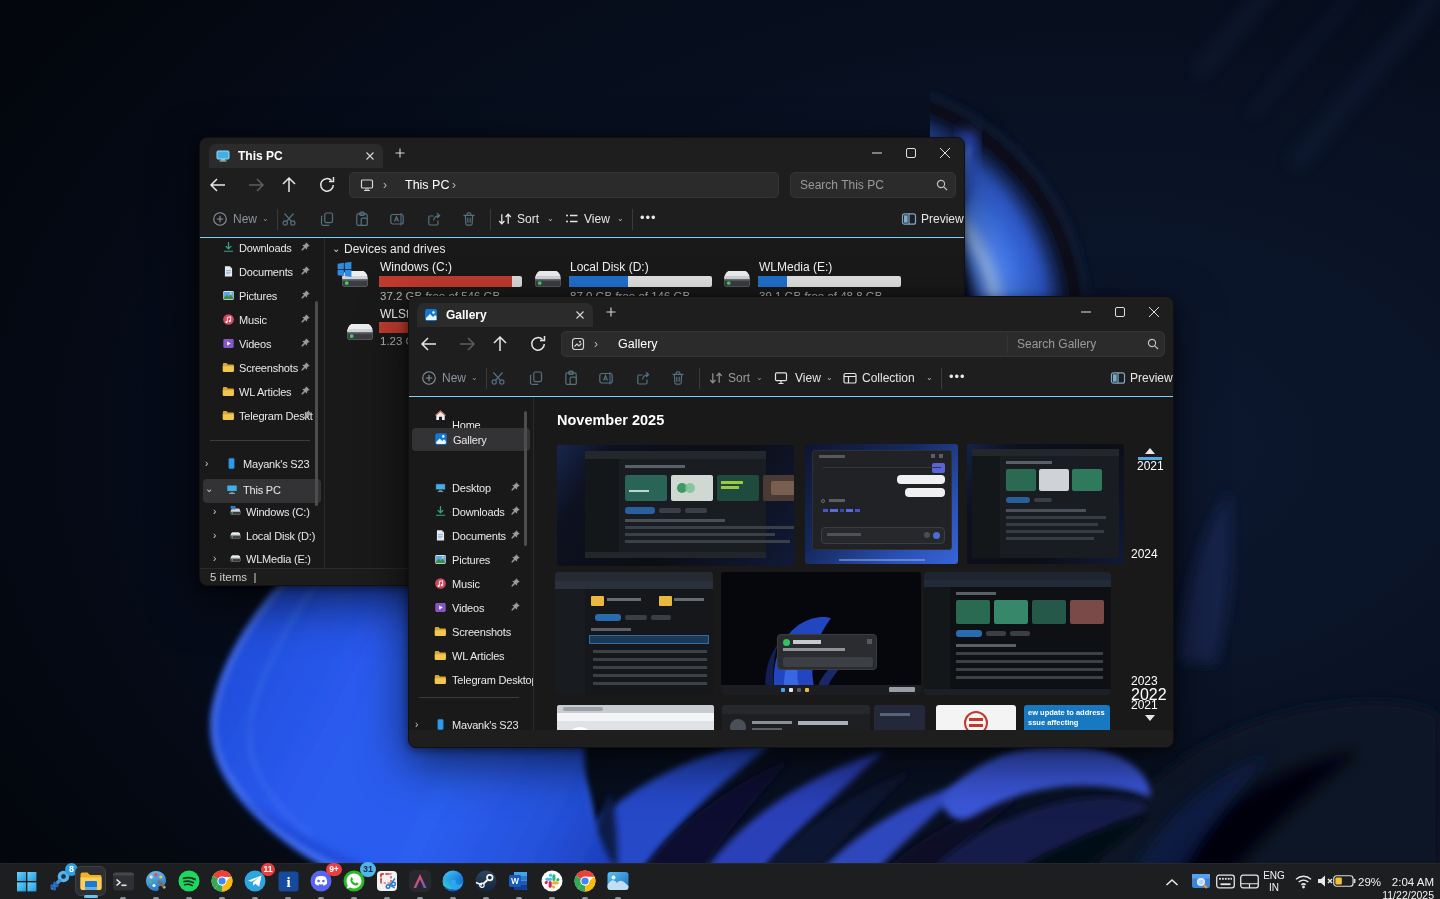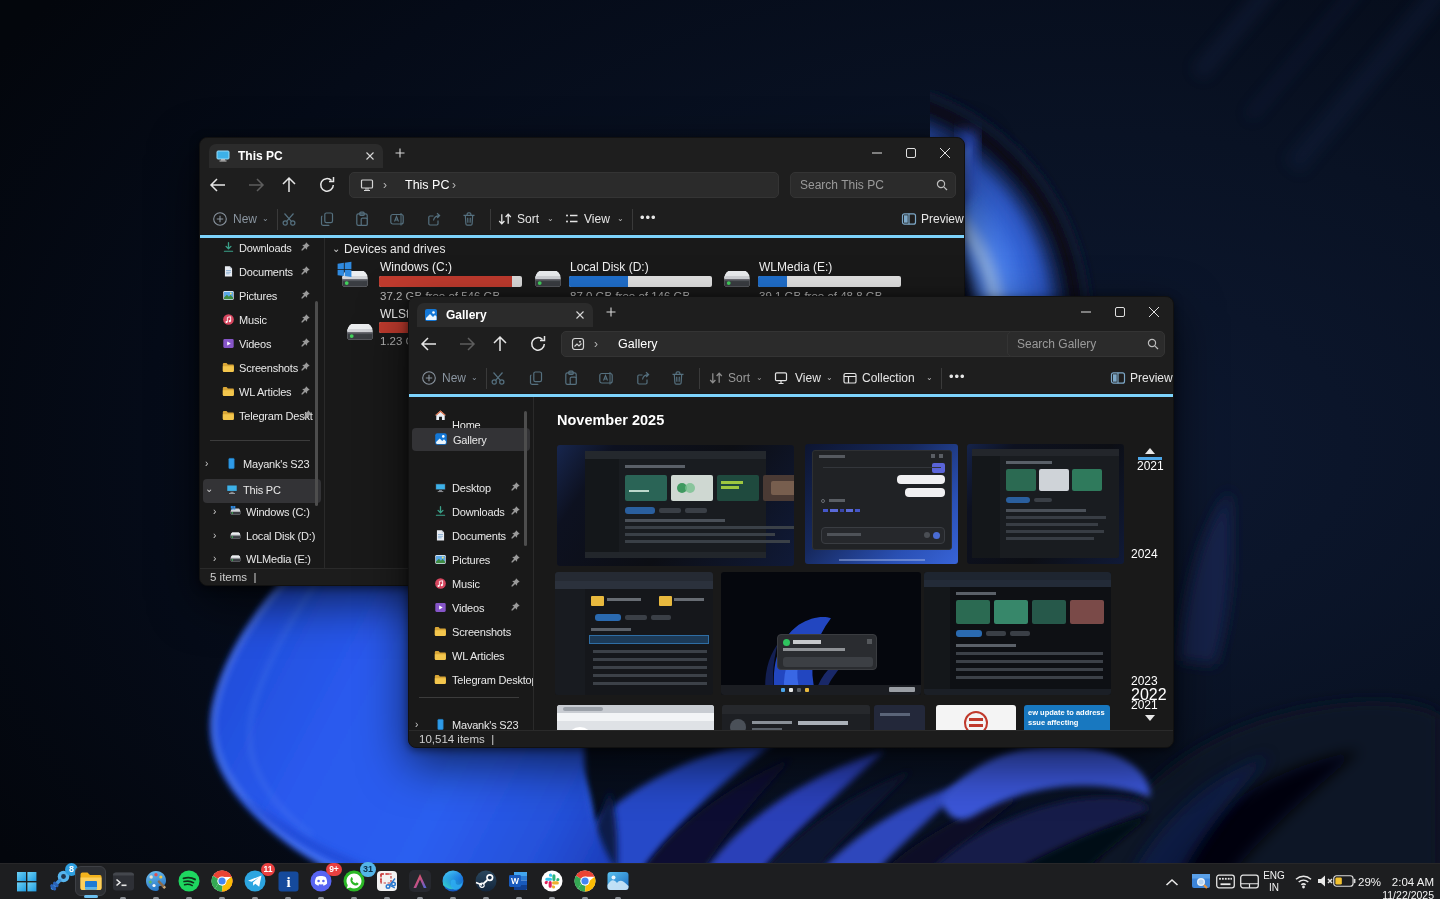--- a/index.html
+++ b/index.html
@@ -3,21 +3,21 @@
 <style>
 *{margin:0;padding:0;box-sizing:border-box}
 html,body{width:1440px;height:899px;overflow:hidden;background:#060b18;font-family:"Liberation Sans",sans-serif;-webkit-font-smoothing:antialiased}
 .abs{position:absolute}
 #wall{position:absolute;left:0;top:0;width:1440px;height:899px}
 .win{position:absolute;background:#1e1e1e;border-radius:8px;box-shadow:0 16px 48px rgba(0,0,0,.62),0 2px 8px rgba(0,0,0,.5);border:1px solid #111}
 .tabrow{position:absolute;left:0;top:0;right:0;height:30px;background:#1e1e1e;border-radius:8px 8px 0 0}
 .tab{position:absolute;top:6px;height:24px;background:#2b2b2b;border-radius:7px 7px 0 0;color:#fff;font-size:12px;font-weight:700}
 .addr{position:absolute;left:0;right:0;top:30px;height:34px;background:#1e1e1e}
 .box{position:absolute;background:#2b2b2b;border:1px solid #343434;border-radius:5px}
-.toolbar{position:absolute;left:0;right:0;top:64px;height:36px;background:#1e1e1e;border-bottom:3px solid #7dd3fc;box-shadow:0 -1px 0 #191919 inset}
+.toolbar{position:absolute;left:0;right:0;top:64px;height:36px;background:#1e1e1e;border-bottom:1px solid #7dd3fc;box-shadow:0 -1px 0 #191919 inset}
 .tsep{position:absolute;top:7px;width:1px;height:21px;background:#3a3a3a}
 .wtext{color:#fff}
 .dim{color:#9a9a9a}
 .statusbar{position:absolute;left:0;right:0;bottom:0;height:17px;border-top:1px solid #2a2a2a;background:#1c1c1c;border-radius:0 0 8px 8px;color:#cfcfcf;font-size:11.5px}
 .winctl{position:absolute;top:0;display:flex}
 .wc{width:34px;height:29px;display:flex;align-items:center;justify-content:center;color:#e0e0e0}
 .thumb{position:absolute;border-radius:3px;overflow:hidden}
 #taskbar{position:absolute;left:0;top:863px;width:1440px;height:36px;background:#1d1e20;border-top:1px solid #272729}
 .tic{position:absolute;top:3px;width:30px;height:28px;display:flex;align-items:center;justify-content:center}
 .tdot{position:absolute;top:33px;width:6px;height:2.5px;border-radius:2px;background:#8b8f94}
@@ -834,23 +834,20 @@
 
     <div class="abs" style="left:611px;top:51px;width:0;height:0;border-left:5px solid transparent;border-right:5px solid transparent;border-bottom:6px solid #e8e8e8"></div>
     <div class="abs" style="left:604px;top:60px;width:24px;height:2.5px;background:#4fa8e8"></div>
     <span class="abs wtext" style="left:603px;top:62px;font-size:12px">2021</span>
     <span class="abs wtext" style="left:597px;top:150px;font-size:12px">2024</span>
     <span class="abs wtext" style="left:597px;top:277px;font-size:12px">2023</span>
     <span class="abs wtext" style="left:597px;top:289px;font-size:16px">2022</span>
     <span class="abs wtext" style="left:597px;top:301px;font-size:12px">2021</span>
     <div class="abs" style="left:611px;top:318px;width:0;height:0;border-left:5px solid transparent;border-right:5px solid transparent;border-top:6px solid #e8e8e8"></div>
   </div>
-  <div class="statusbar">
-      <span class="abs" style="left:10px;top:2px">10,514 items &nbsp;|</span>
-    </div>
 </div>
 
 <div id="taskbar">
 
   <div class="tic" style="left:11px">
       <svg width="21" height="21" viewBox="0 0 21 21">
         <defs>
           <linearGradient id="wg" x1="0" y1="0" x2="1" y2="1">
             <stop offset="0%" stop-color="#6fd2f5"></stop>
             <stop offset="100%" stop-color="#1e9ae0"></stop>

